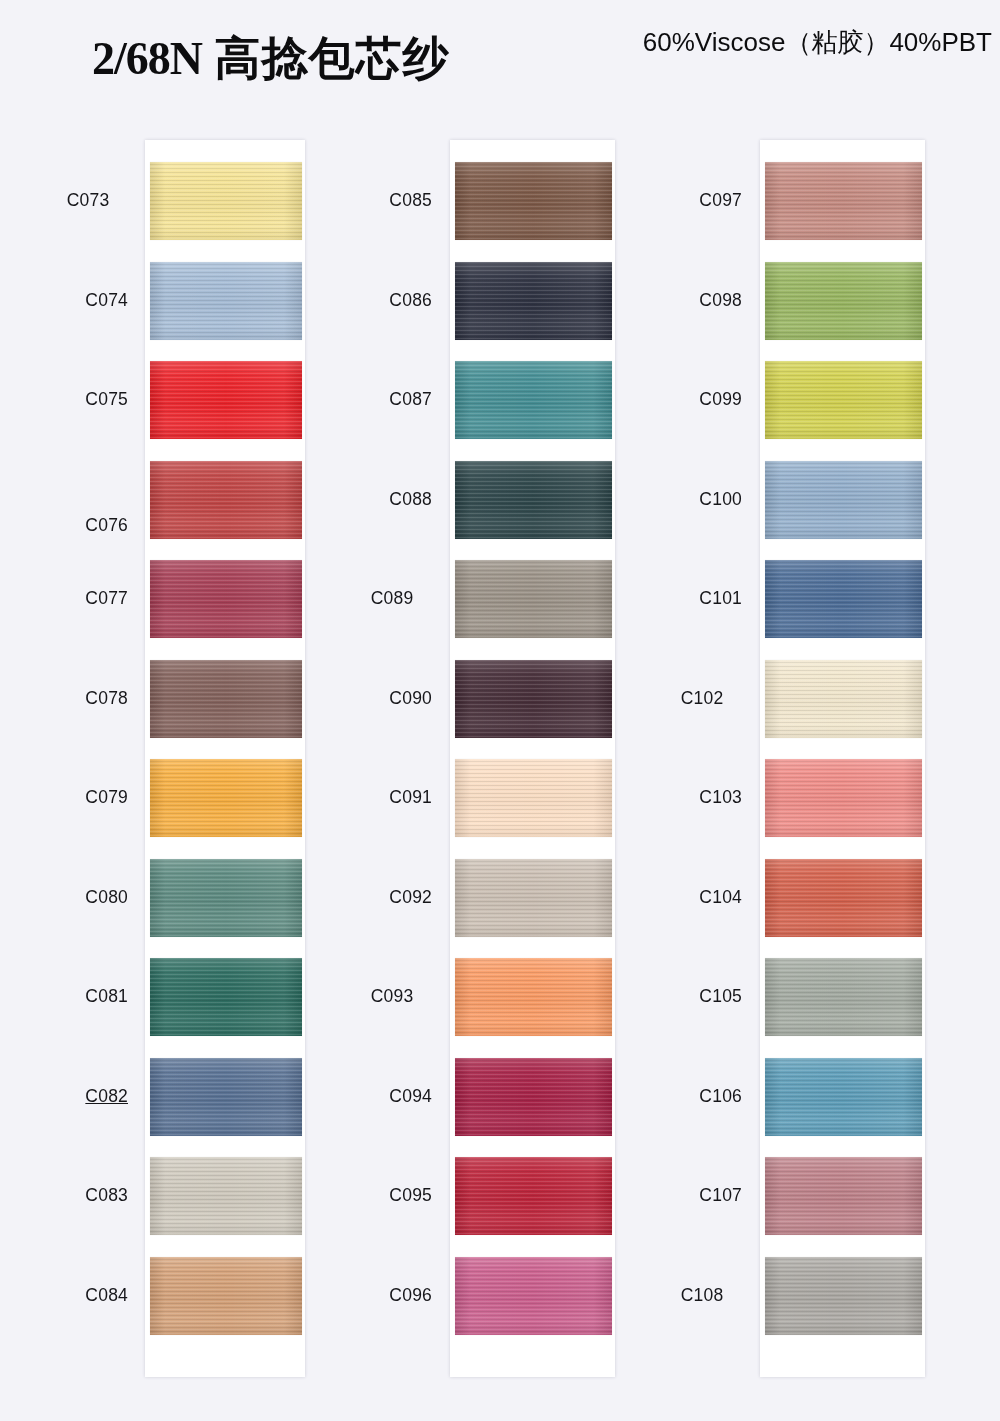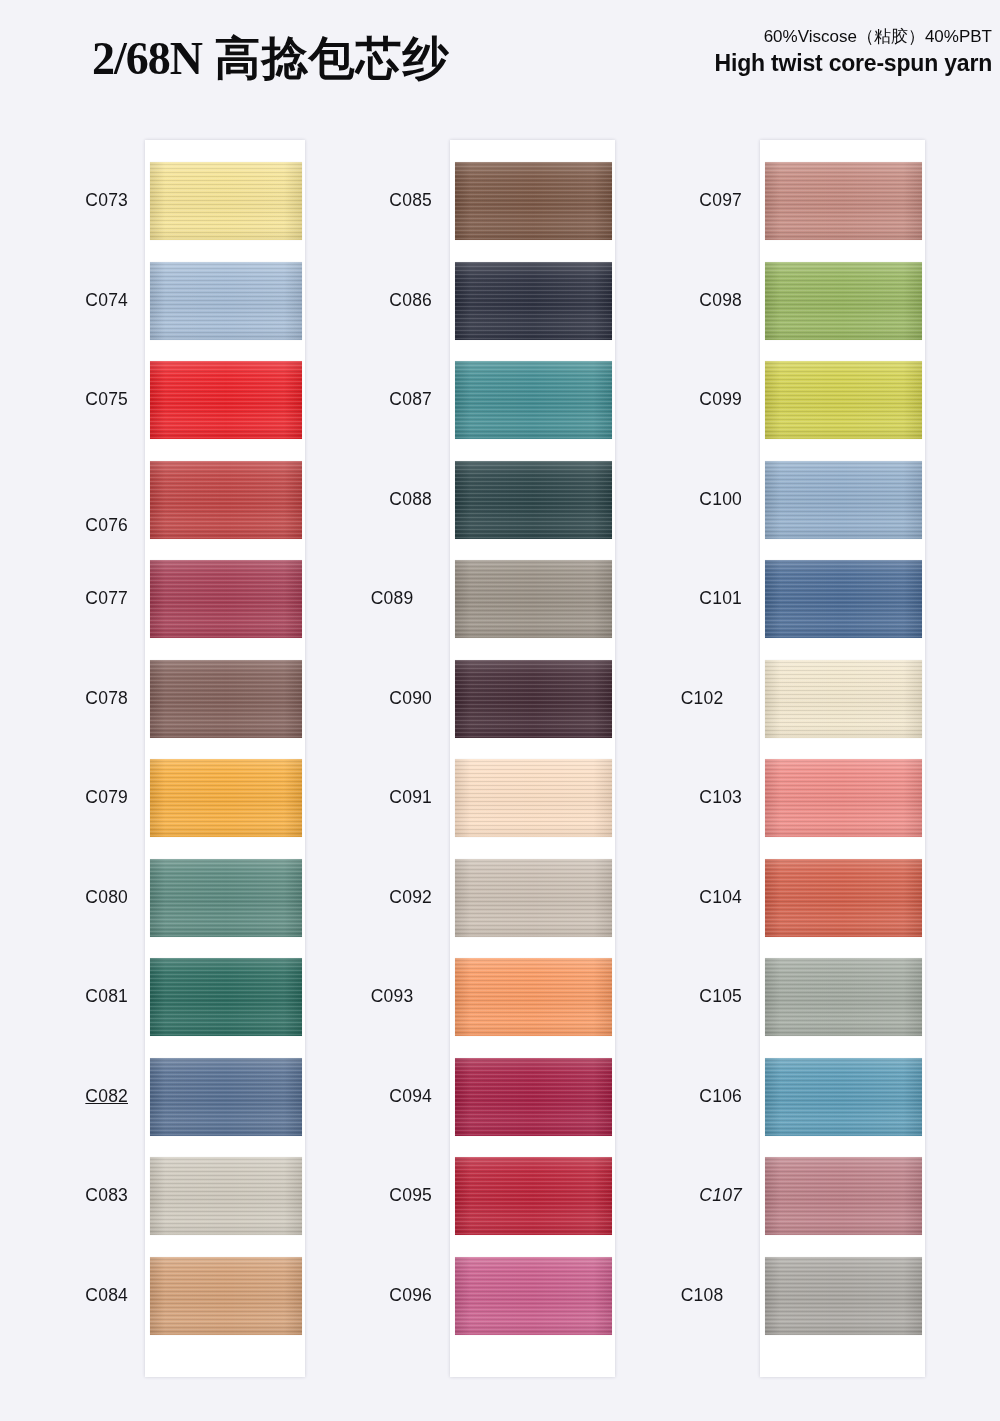--- a/index.html
+++ b/index.html
@@ -41,25 +41,24 @@
   .spec-block {
     position: absolute;
     right: 48px;
     top: 26px;
     text-align: center;
     color: #0d0d0f;
     white-space: nowrap;
   }
   .spec-line1 {
     font-family: "Liberation Sans", sans-serif;
-    font-size: 17px;
+    font-size: 26px;
     font-weight: normal;
     letter-spacing: 0px;
     line-height: 1.25;
-    text-align: right;
   }
   .spec-line2 {
     font-family: "Liberation Sans", sans-serif;
     font-size: 23px;
     font-weight: bold;
     letter-spacing: -0.2px;
     line-height: 1.3;
     margin-top: 2px;
   }
 
@@ -134,21 +133,20 @@
 </head>
 <body>
 
 <div class="header">
   <div class="title-cn">
     <span class="code">2/68N</span>
     <span>高捻包芯纱</span>
   </div>
   <div class="spec-block">
     <div class="spec-line1">60%Viscose（粘胶）40%PBT</div>
-    <div class="spec-line2">High twist core-spun yarn</div>
   </div>
 </div>
 
 <div class="board">
     <div class="column" style="left: 145px; width: 160px;">
       <div class="card" style="height: 1236.5px; width: 160px;">
         <div class="swatch" title="C073" style="top: 22px; height: 78px; left: 5px; width: 152px; background-color: rgb(245, 227, 148);">
           <div class="swatch-sheen"></div>
         </div>
         <div class="swatch" title="C074" style="top: 121.5px; height: 78px; left: 5px; width: 152px; background-color: rgb(165, 188, 214);">
@@ -261,21 +259,21 @@
         <div class="swatch" title="C107" style="top: 1017px; height: 78px; left: 5px; width: 157px; background-color: rgb(189, 128, 136);">
           <div class="swatch-sheen"></div>
         </div>
         <div class="swatch" title="C108" style="top: 1116.5px; height: 78px; left: 5px; width: 157px; background-color: rgb(170, 167, 162);">
           <div class="swatch-sheen"></div>
         </div>
       </div>
     </div>
   </div>
 
-<div class="label" style="top: 190px; left: 48px; width: 80px;">C073</div>
+<div class="label" style="top: 190px; left: 48px; width: 80px; text-align: center;">C073</div>
 <div class="label" style="top: 289.5px; left: 48px; width: 80px;">C074</div>
 <div class="label" style="top: 389px; left: 48px; width: 80px;">C075</div>
 <div class="label" style="top: 488.5px; left: 48px; width: 80px; margin-top: 26px;">C076</div>
 <div class="label" style="top: 588px; left: 48px; width: 80px;">C077</div>
 <div class="label" style="top: 687.5px; left: 48px; width: 80px;">C078</div>
 <div class="label" style="top: 787px; left: 48px; width: 80px;">C079</div>
 <div class="label" style="top: 886.5px; left: 48px; width: 80px;">C080</div>
 <div class="label" style="top: 986px; left: 48px; width: 80px;">C081</div>
 <div class="label" style="top: 1085.5px; left: 48px; width: 80px; text-decoration: underline;">C082</div>
 <div class="label" style="top: 1185px; left: 48px; width: 80px;">C083</div>
@@ -295,14 +293,14 @@
 <div class="label" style="top: 190px; left: 662px; width: 80px;">C097</div>
 <div class="label" style="top: 289.5px; left: 662px; width: 80px;">C098</div>
 <div class="label" style="top: 389px; left: 662px; width: 80px;">C099</div>
 <div class="label" style="top: 488.5px; left: 662px; width: 80px;">C100</div>
 <div class="label" style="top: 588px; left: 662px; width: 80px;">C101</div>
 <div class="label" style="top: 687.5px; left: 662px; width: 80px; text-align: center;">C102</div>
 <div class="label" style="top: 787px; left: 662px; width: 80px;">C103</div>
 <div class="label" style="top: 886.5px; left: 662px; width: 80px;">C104</div>
 <div class="label" style="top: 986px; left: 662px; width: 80px;">C105</div>
 <div class="label" style="top: 1085.5px; left: 662px; width: 80px;">C106</div>
-<div class="label" style="top: 1185px; left: 662px; width: 80px; font-style: italic;">C107</div>
+<div class="label" style="top: 1185px; left: 662px; width: 80px;">C107</div>
 <div class="label" style="top: 1284.5px; left: 662px; width: 80px; text-align: center;">C108</div>
 
 </body></html>

